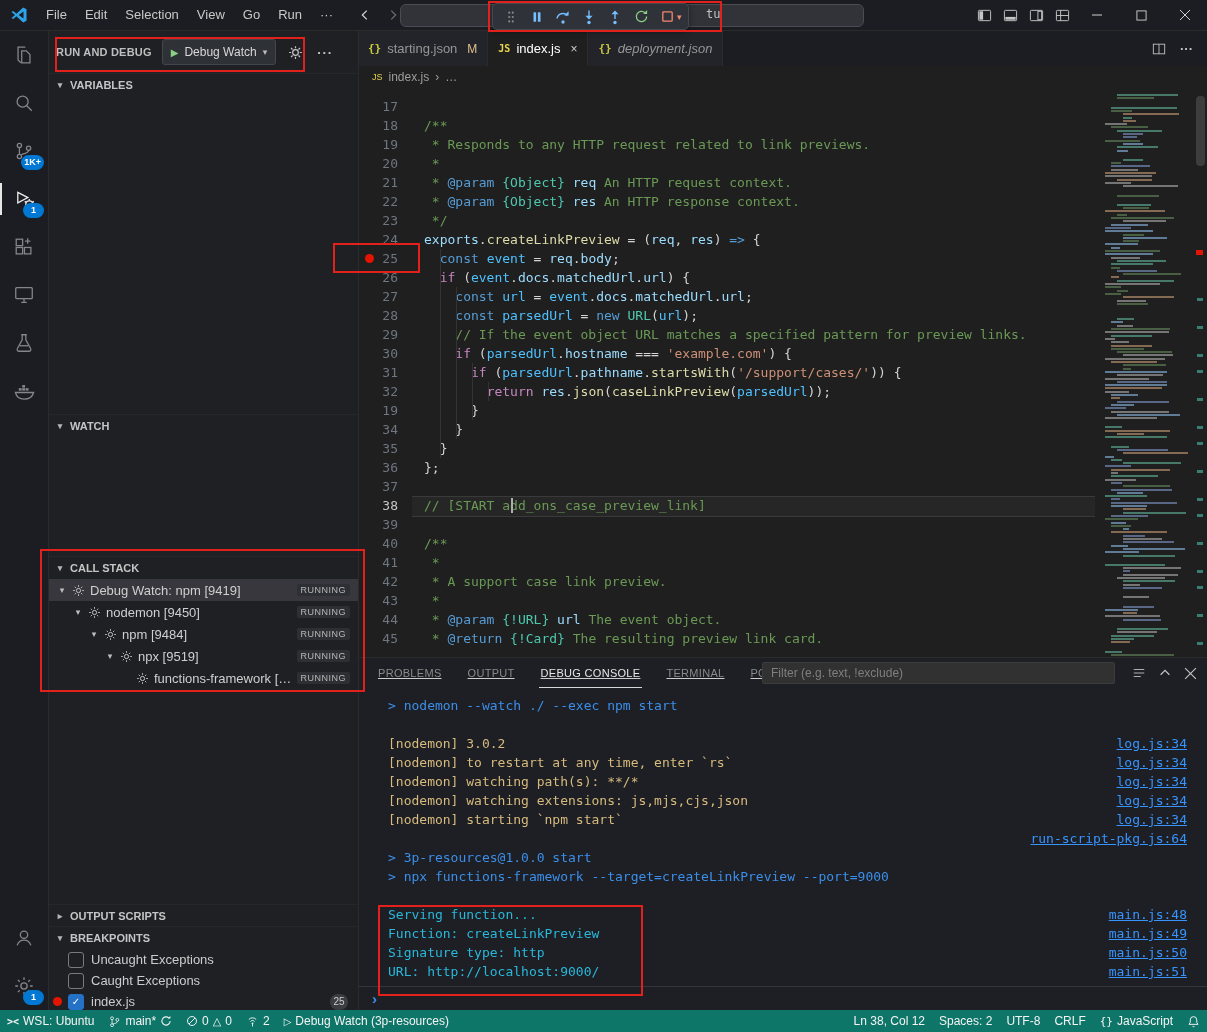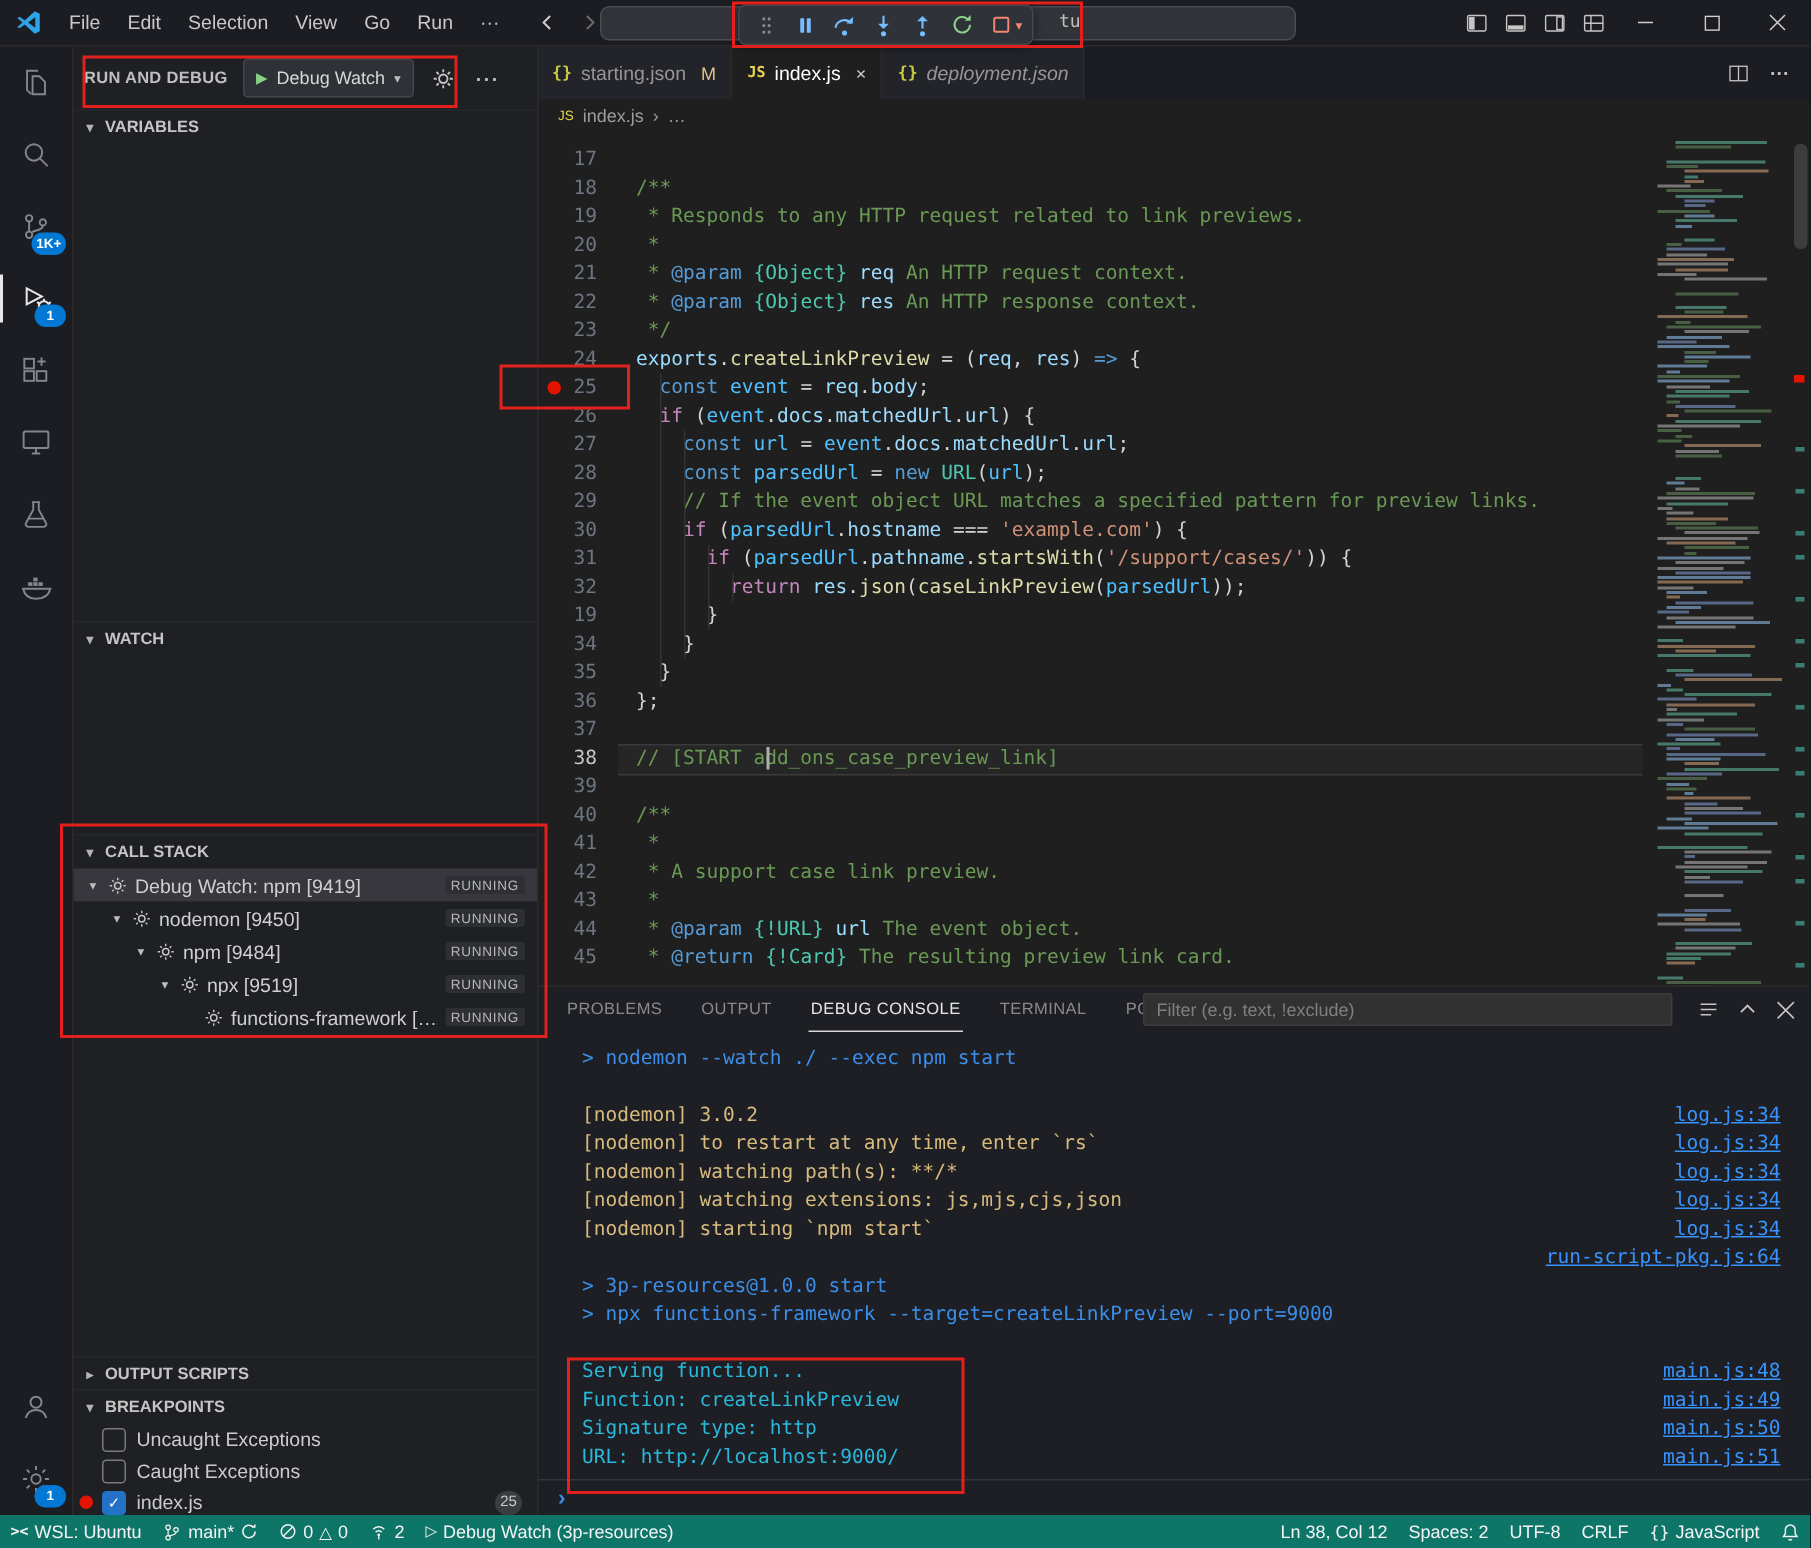--- a/index.html
+++ b/index.html
@@ -809,21 +809,21 @@
           <div class="ov-mark" style="top: 454px;"></div>
           <div class="ov-mark" style="top: 482px;"></div>
           <div class="ov-mark" style="top: 498px;"></div>
           <div class="ov-mark" style="top: 526px;"></div>
           <div class="ov-mark" style="top: 554px;"></div>
         </div>
     </div>
 
     <div id="panel">
       <div id="panel-head">
-        <div id="ptabs-holder" style="display:flex;">
+        <div id="ptabs-holder" style="display:flex;text-decoration:underline;">
             <div class="ptab">
               <span>PROBLEMS</span>
             </div>
             <div class="ptab">
               <span>OUTPUT</span>
             </div>
             <div class="ptab active">
               <span>DEBUG CONSOLE</span>
             </div>
             <div class="ptab">

